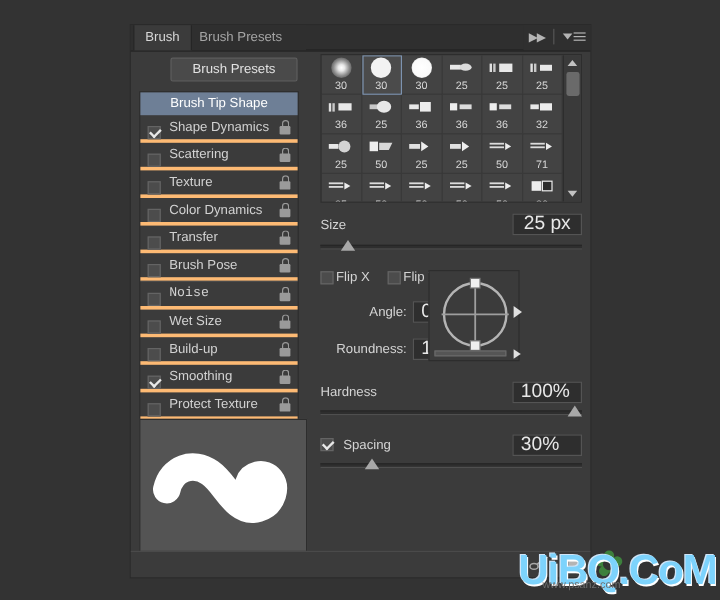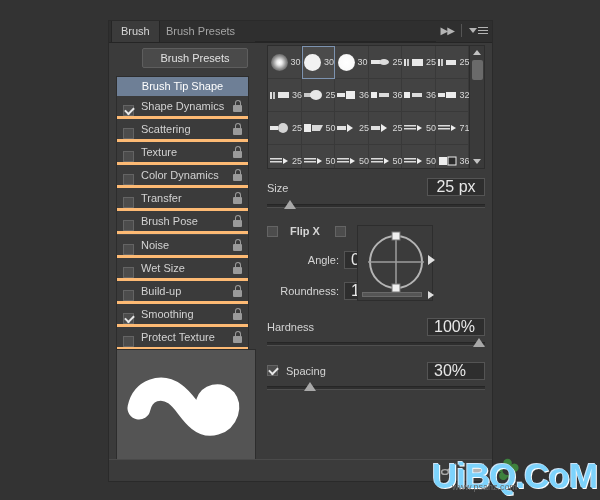--- a/index.html
+++ b/index.html
@@ -82,21 +82,21 @@
     height: 19px; line-height: 19px;
     background: #6e7f96; color: #ffffff;
     font-size: 11px; text-align: center;
   }
   .opt-row {
     position: relative; height: 20px; line-height: 20px;
     border-bottom: 3px solid #fdba74;
     padding-left: 6px;
     display: flex; align-items: flex-end;
   }
-  .opt-row.sep-top { border-top: 1px solid #4a4a4a; }
+  .opt-row.sep-top { border-top: 1px solid #4a4a4a; font-family: Liberation Mono, monospace; }
   .cbx {
     width: 11px; height: 11px;
     background: #4c4c4c;
     border: 1px solid #646464;
     box-sizing: border-box;
     position: relative; flex: 0 0 auto;
   }
   .cbx.checked::after {
     content: ""; position: absolute;
     left: 1px; top: 1px; width: 7px; height: 4px;
@@ -149,21 +149,21 @@
     width: 201px;
     display: grid;
     grid-template-columns: repeat(6, 33.5px);
   }
   .gcell {
     height: 33px;
     border-right: 1px solid #393939;
     border-bottom: 1px solid #393939;
     box-sizing: border-box;
     position: relative;
-    display: flex; flex-direction: row;
+    display: flex; flex-direction: column;
     align-items: center; justify-content: flex-start;
   }
   .gcell.sel { outline: 1px solid #7d93b0; outline-offset: -1px; background: #4b4b4b; }
   .gthumb {
     height: 20px; width: 100%;
     display: flex; align-items: center; justify-content: center;
   }
   .gnum { font-size: 9px; color: #d8d8d8; line-height: 11px; }
   .soft-dot {
     width: 17px; height: 17px; border-radius: 50%;
@@ -216,21 +216,21 @@
     box-sizing: border-box;
   }
   .knob {
     position: absolute; top: -5px;
     width: 0; height: 0;
     border-left: 6px solid transparent; border-right: 6px solid transparent;
     border-bottom: 9px solid #a8a8a8;
   }
 
   .flip-row { display: flex; align-items: center; gap: 7px; }
-  .flip-item { display: flex; align-items: center; gap: 12px; font-weight: bold; }
+  .flip-item { display: flex; align-items: center; gap: 2px; }
 
   .anglewidget {
     position: absolute; left: 248px; top: 204px;
     width: 76px; height: 76px;
     background: #3b3b3b;
     border: 1px solid #2d2d2d;
     box-sizing: border-box;
   }
   .ang-inner { position: absolute; left: 6px; top: 4px; width: 64px; height: 64px; }
   .ang-arrow {

